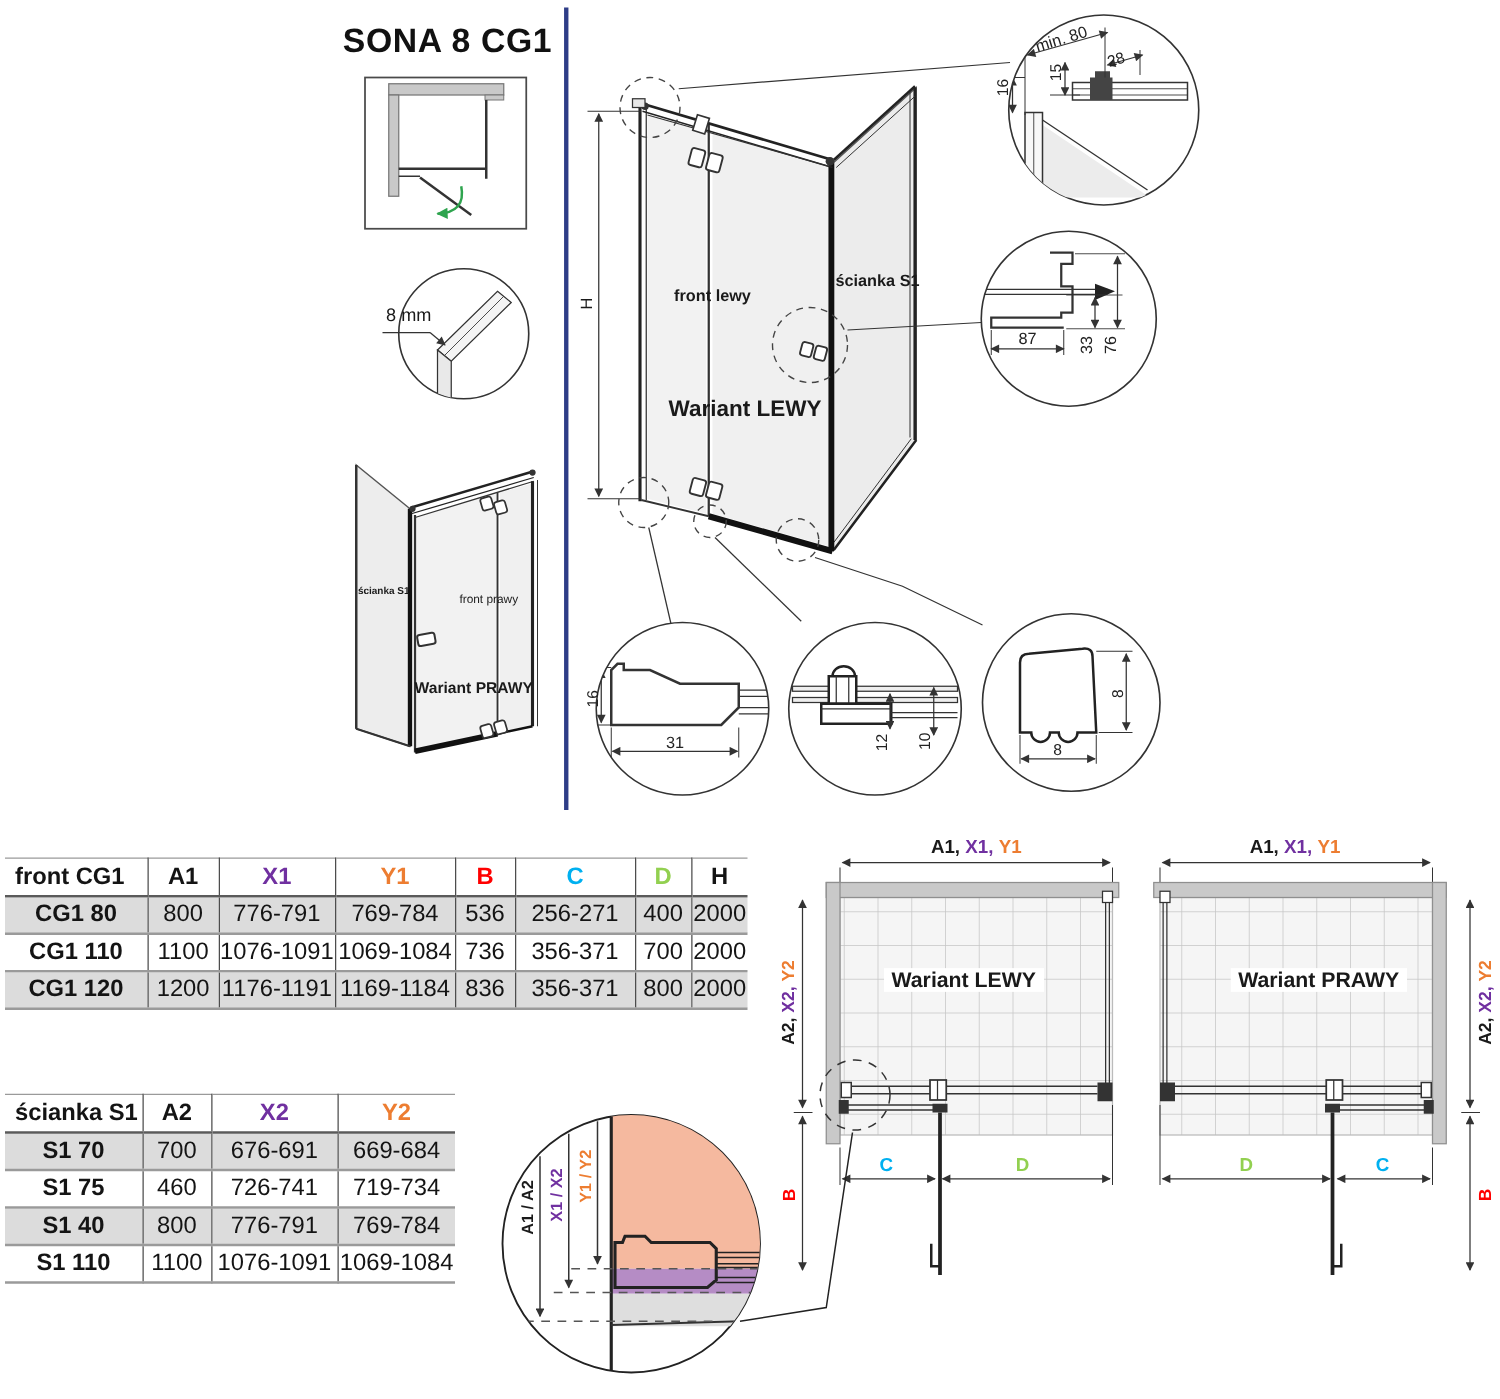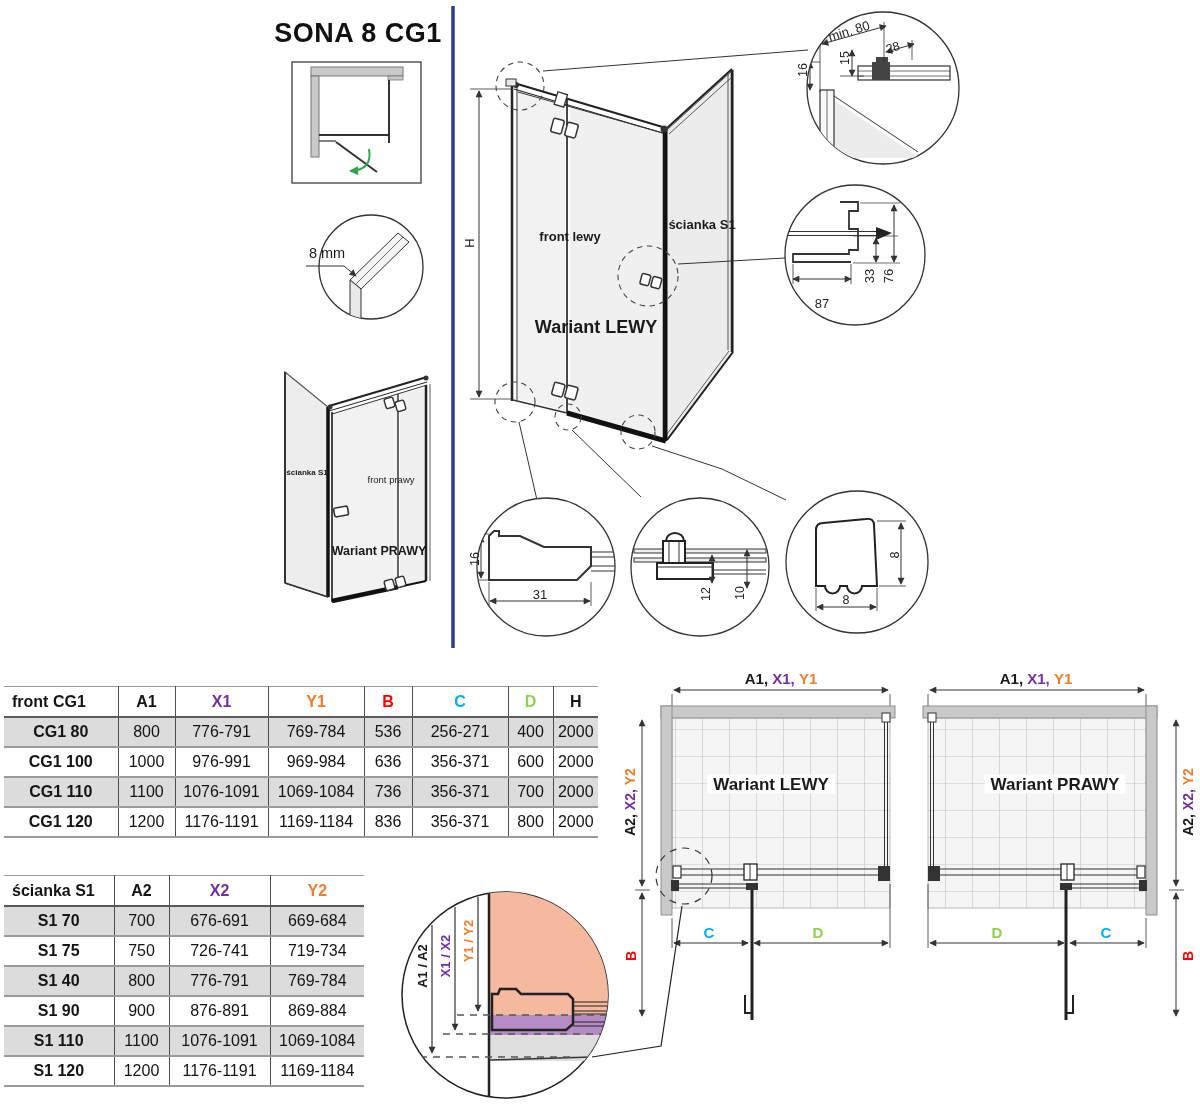--- a/index.html
+++ b/index.html
@@ -9,21 +9,21 @@
   .lbl{position:absolute;transform:translate(-50%,-50%);white-space:pre;color:#1a1a1a;
        font-family:"Liberation Sans",sans-serif;line-height:1;}
   .rot{transform:translate(-50%,-50%) rotate(-90deg);}
   .rot17{transform:translate(-50%,-50%) rotate(-17deg);}
   .cx{color:#7030A0}.cy{color:#ED7D31}.cb{color:#FF0000}.cc{color:#00B0F0}.cd{color:#92D050}
   .capbox{background:#fff;padding:1px 6px;}
   .title{font-size:27px;font-weight:700;letter-spacing:.5px;color:#111;}
   .dim{font-size:12.5px;color:#222;}
   .dim13{font-size:13px;color:#222;}
   .flex{display:flex;}
-  .spec{position:absolute;border-collapse:collapse;font-size:16px;color:#141414;table-layout:fixed;}
+  .spec{position:absolute;border-collapse:collapse;font-size:19px;color:#141414;table-layout:fixed;}
   .spec th,.spec td{border-right:1.4px solid #4d4d4d;text-align:center;padding:0;height:28px;
        overflow:hidden;font-weight:400;}
   .spec th:last-child,.spec td:last-child{border-right:none;}
   .spec thead th{border-bottom:2.6px solid #5a5a5a;border-top:1.6px solid #9a9a9a;font-weight:600;height:29px;}
   .spec thead th:first-child{text-align:left;padding-left:8px;font-weight:700;}
   .spec tbody tr{border-bottom:2px solid #9a9a9a;}
   .spec tbody tr:nth-child(odd){background:#dcdcdc;}
   .spec tbody th{font-weight:700;}
 </style>
 </head>
@@ -369,21 +369,21 @@
 
 <div class="lbl" style="left:307px;top:473px;font-size:8px;font-weight:600;">ścianka S1</div>
 <div class="lbl" style="left:391px;top:480px;font-size:9.5px;">front prawy</div>
 <div class="lbl" style="left:379px;top:551px;font-size:12.5px;font-weight:700;">Wariant PRAWY</div>
 
 <div class="lbl rot17 dim13" style="left:849px;top:31px;">min. 80</div>
 <div class="lbl rot17 dim" style="left:893px;top:48px;">28</div>
 <div class="lbl rot dim" style="left:845px;top:58px;">15</div>
 <div class="lbl rot dim" style="left:803px;top:70px;">16</div>
 
-<div class="lbl dim13" style="left:822px;top:271px;margin-top:32px;">87</div>
+<div class="lbl dim13" style="left:822px;top:271px;">87</div>
 <div class="lbl rot dim13" style="left:869px;top:276px;">33</div>
 <div class="lbl rot dim13" style="left:888px;top:276px;">76</div>
 
 <div class="lbl rot dim" style="left:475px;top:559px;">16</div>
 <div class="lbl dim13" style="left:540px;top:594px;">31</div>
 
 <div class="lbl rot dim" style="left:706px;top:594px;">12</div>
 <div class="lbl rot dim" style="left:740px;top:593px;">10</div>
 
 <div class="lbl rot dim" style="left:895px;top:555px;">8</div>
@@ -437,30 +437,20 @@
           <th>CG1 80</th>
           <td>800</td>
           <td>776-791</td>
           <td>769-784</td>
           <td>536</td>
           <td>256-271</td>
           <td>400</td>
           <td>2000</td>
         </tr>
         <tr>
-          <th>CG1 100</th>
-          <td>1000</td>
-          <td>976-991</td>
-          <td>969-984</td>
-          <td>636</td>
-          <td>356-371</td>
-          <td>600</td>
-          <td>2000</td>
-        </tr>
-        <tr>
           <th>CG1 110</th>
           <td>1100</td>
           <td>1076-1091</td>
           <td>1069-1084</td>
           <td>736</td>
           <td>356-371</td>
           <td>700</td>
           <td>2000</td>
         </tr>
         <tr>
@@ -493,44 +483,32 @@
   </thead>
   <tbody>
         <tr>
           <th>S1 70</th>
           <td>700</td>
           <td>676-691</td>
           <td>669-684</td>
         </tr>
         <tr>
           <th>S1 75</th>
-          <td>750</td>
+          <td>460</td>
           <td>726-741</td>
           <td>719-734</td>
         </tr>
         <tr>
           <th>S1 40</th>
           <td>800</td>
           <td>776-791</td>
           <td>769-784</td>
         </tr>
         <tr>
-          <th>S1 90</th>
-          <td>900</td>
-          <td>876-891</td>
-          <td>869-884</td>
-        </tr>
-        <tr>
           <th>S1 110</th>
           <td>1100</td>
           <td>1076-1091</td>
           <td>1069-1084</td>
         </tr>
-        <tr>
-          <th>S1 120</th>
-          <td>1200</td>
-          <td>1176-1191</td>
-          <td>1169-1184</td>
-        </tr>
       </tbody>
 </table>
 
 </div>
 
 </body></html>

